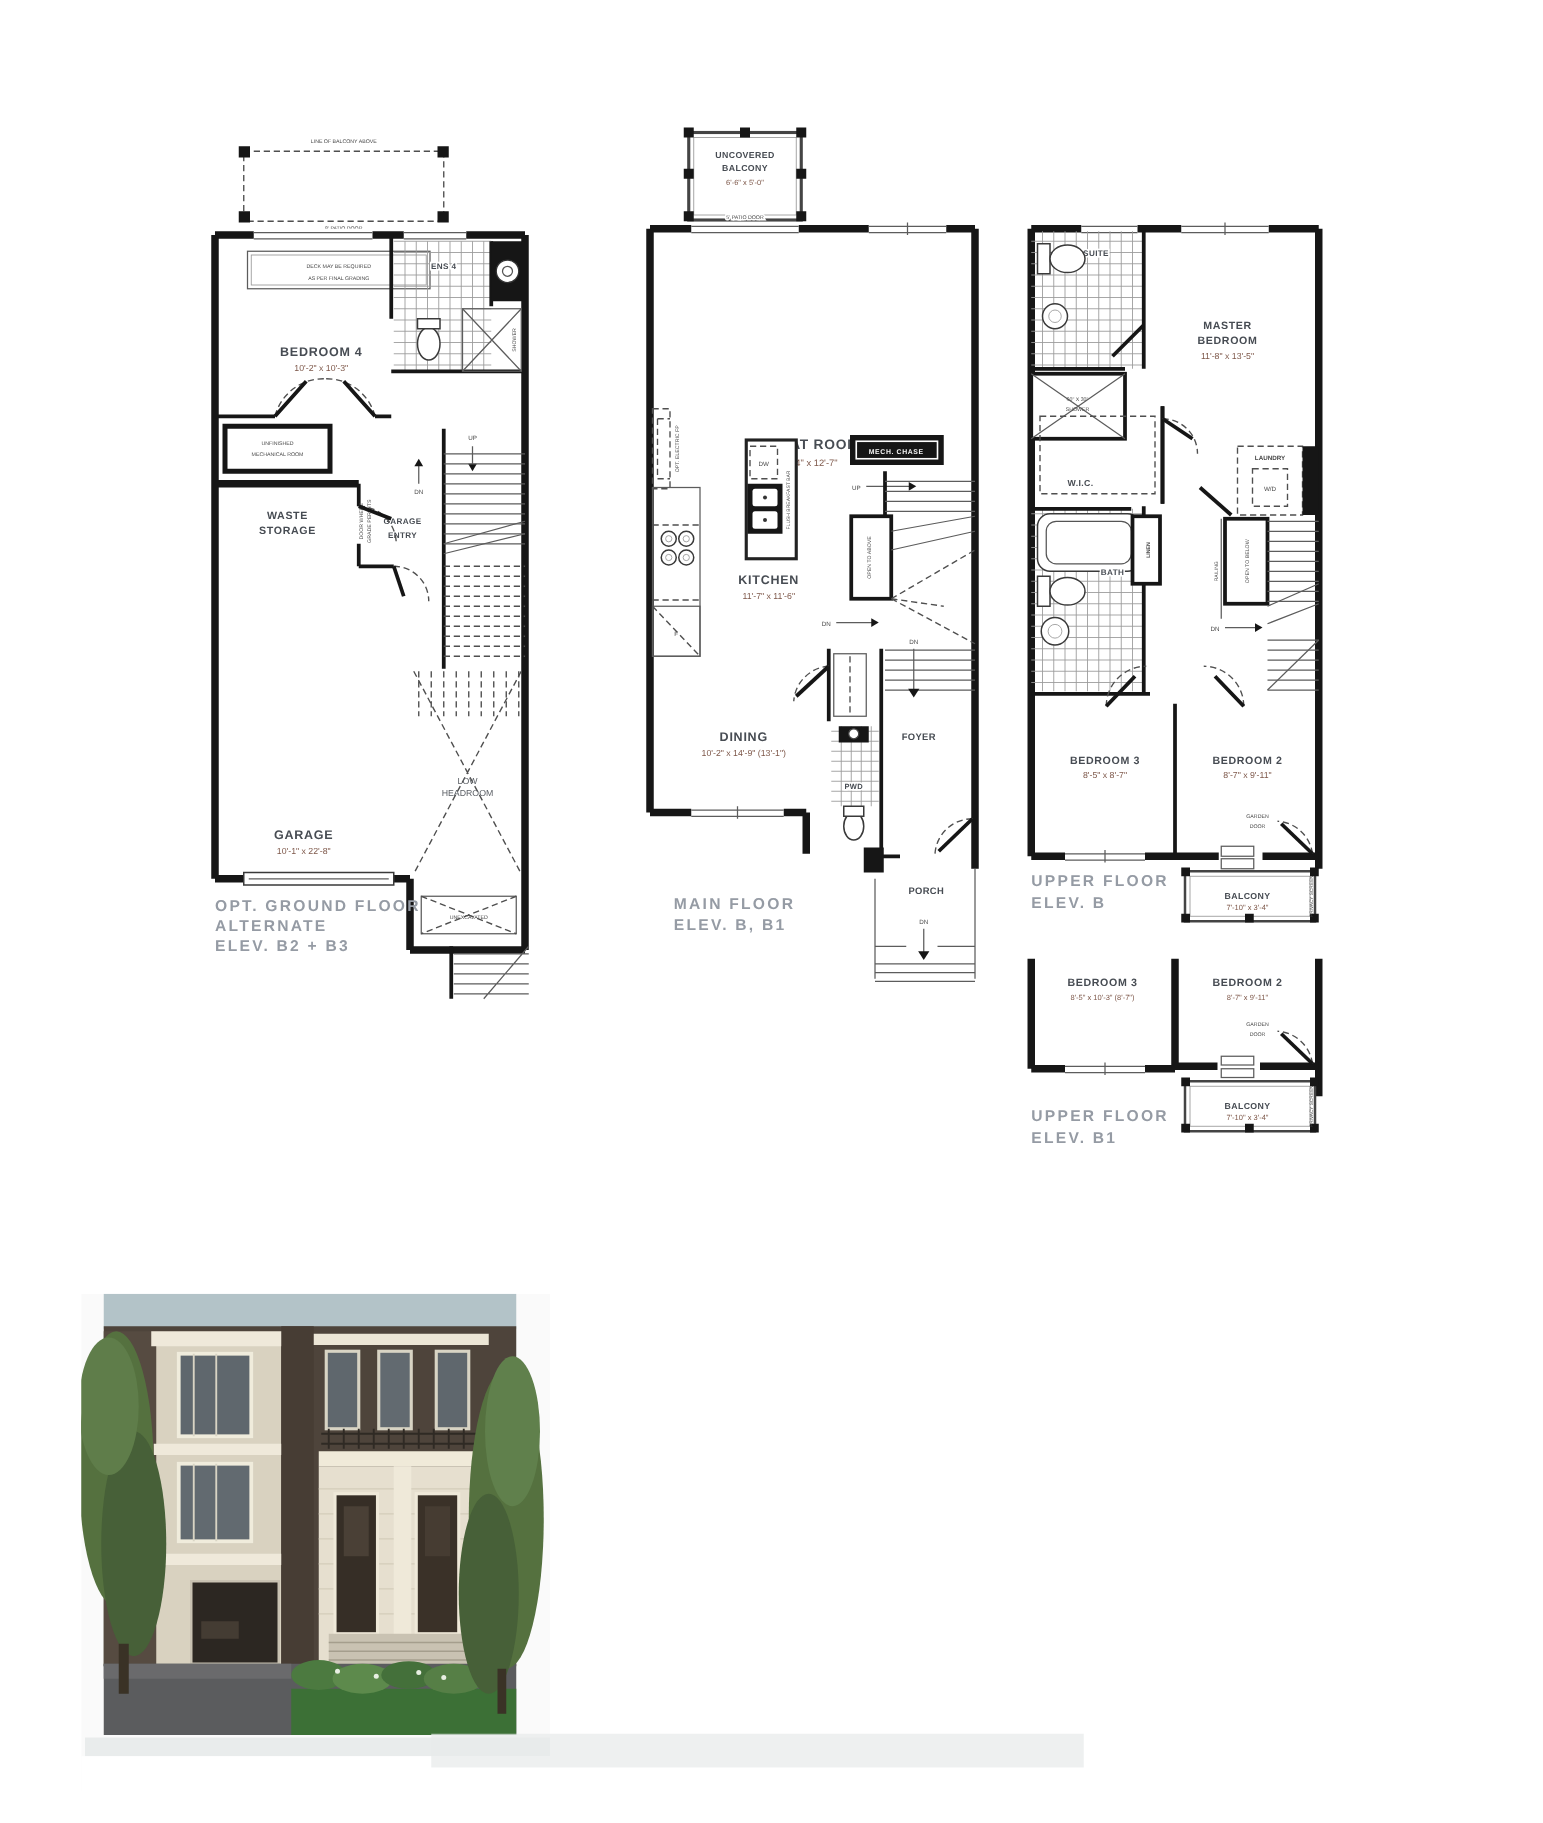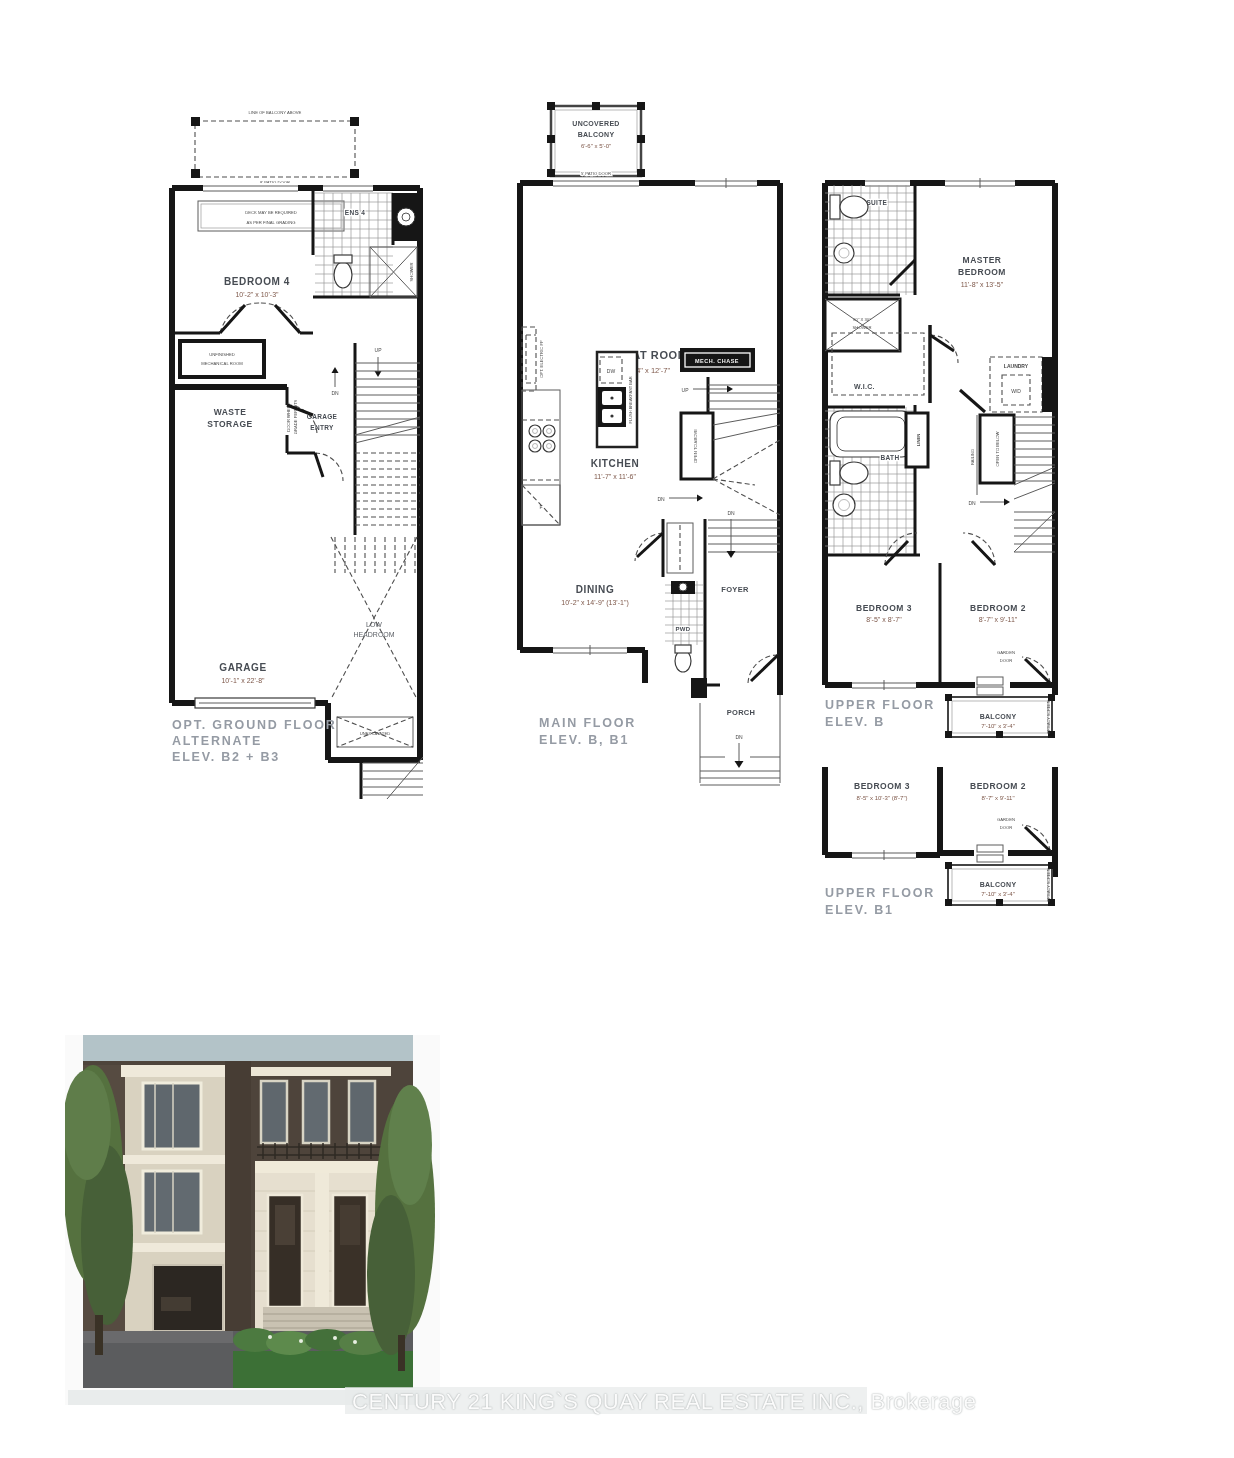--- a/index.html
+++ b/index.html
@@ -511,15 +511,14 @@
       <ellipse cx="345" cy="110" rx="22" ry="60" fill="#60804c"></ellipse>
       <rect x="333" y="300" width="7" height="36" fill="#3a3226"></rect>
     </g>
 
     <rect x="3" y="355" width="372" height="15" fill="#e9ecec"></rect>
     <rect x="0" y="370" width="375" height="28" fill="#ffffff"></rect>
   </g>
 </svg>
 
 <div id="wm-band"></div>
-<div id="wm-text">CENTURY 21 KING`S QUAY REAL ESTATE INC., Brokerage</div>
 
 </div>
 
 </body></html>

